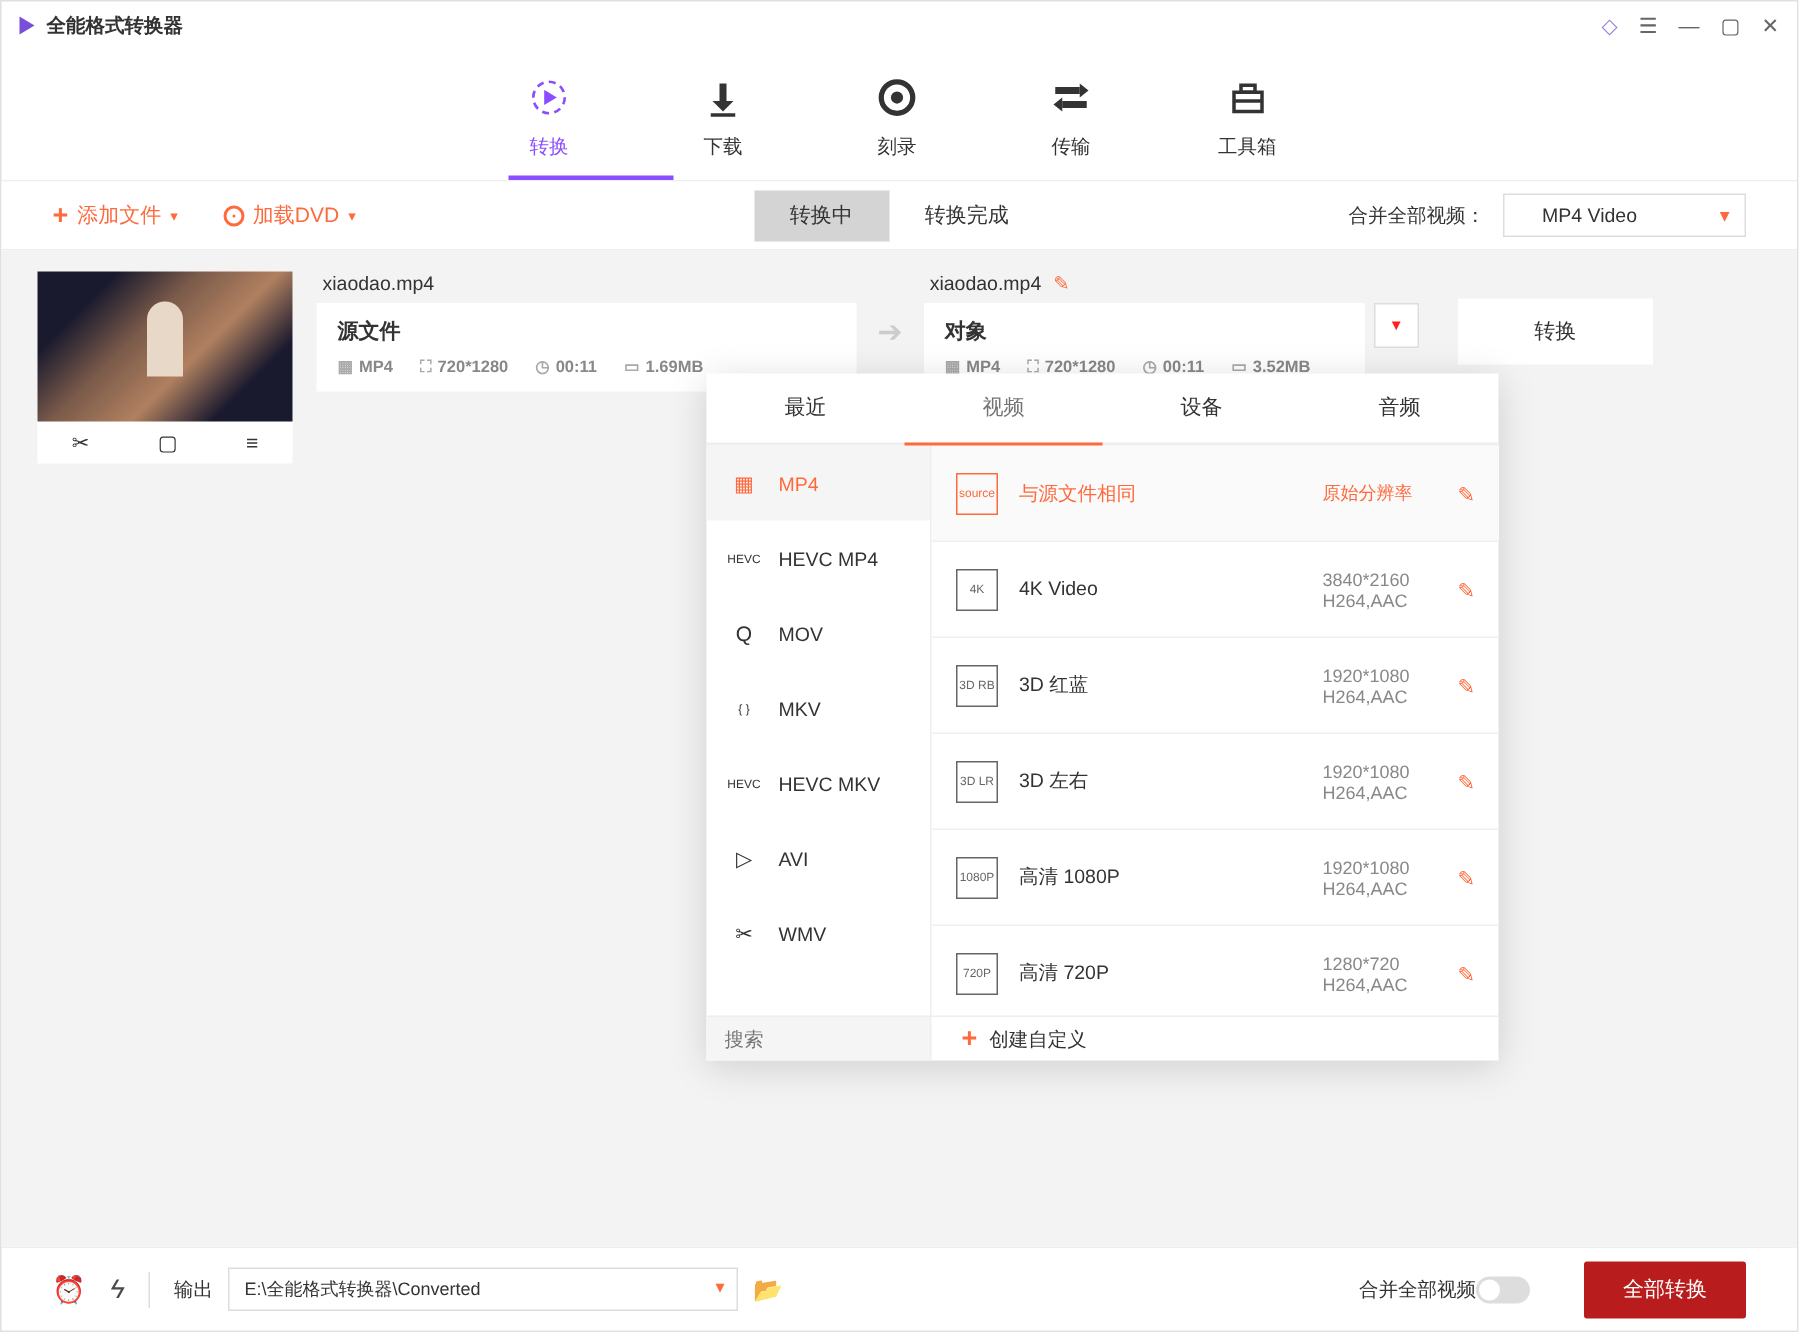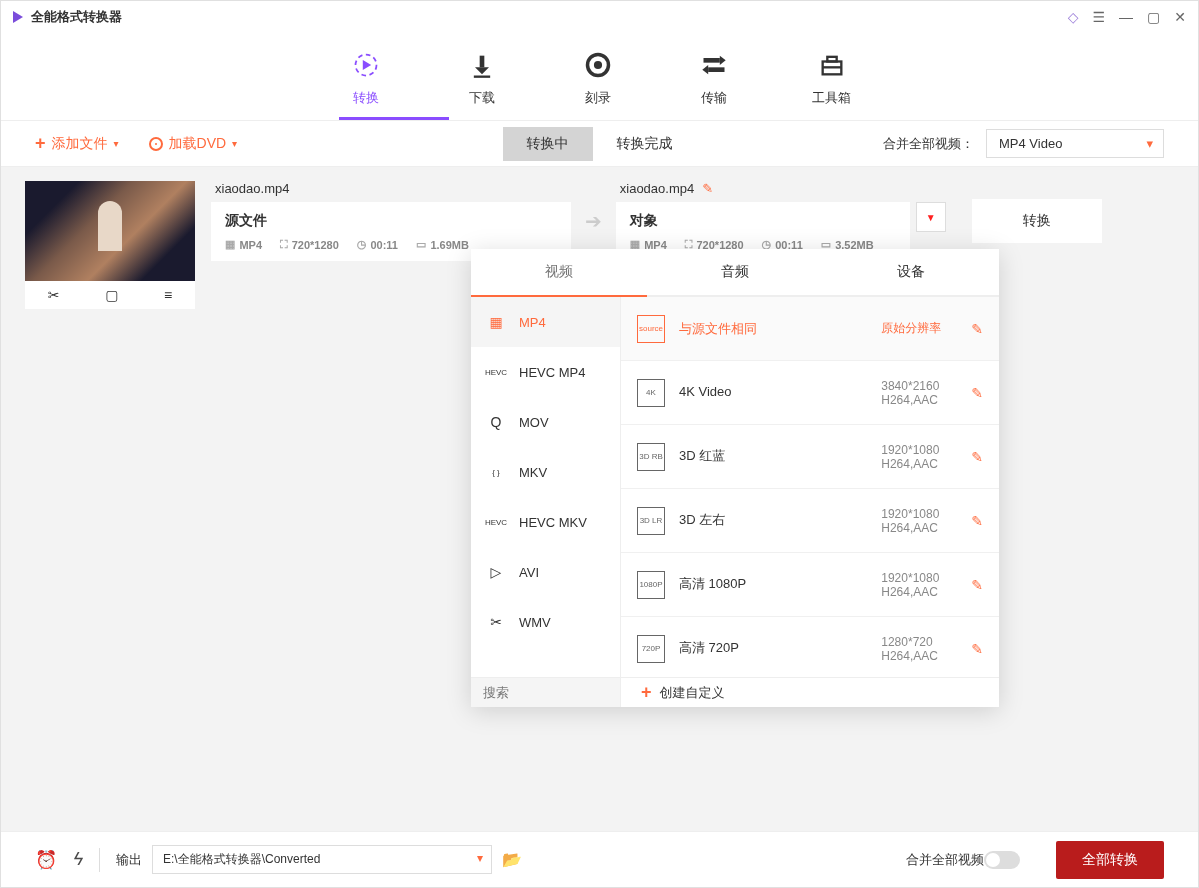--- a/index.html
+++ b/index.html
@@ -28,21 +28,21 @@
 .toolbar { height: 46px; display: flex; align-items: center; padding: 0 34px; background: #fff; border-bottom: 1px solid #eee; position: relative; }
 .add-file { color: #ff6a3d; display: flex; align-items: center; gap: 6px; cursor: pointer; font-size: 14px; }
 .load-dvd { color: #ff6a3d; display: flex; align-items: center; gap: 6px; cursor: pointer; margin-left: 30px; font-size: 14px; }
 .plus-ic { font-size: 18px; font-weight: bold; }
 .disc-ic { width: 14px; height: 14px; border: 2px solid #ff6a3d; border-radius: 50%; position: relative; }
 .disc-ic::after { content: ''; position: absolute; top: 4px; left: 4px; width: 2px; height: 2px; background: #ff6a3d; border-radius: 50%; }
 .tabpill { position: absolute; left: 50%; transform: translateX(-50%); display: flex; }
 .tabpill .pill { padding: 8px 24px; font-size: 14px; cursor: pointer; }
 .tabpill .pill.active { background: #d4d4d4; }
 .convert-to { position: absolute; right: 34px; display: flex; align-items: center; gap: 12px; font-size: 13px; }
-.format-select { border: 1px solid #ddd; padding: 6px 30px 6px 12px; width: 178px; position: relative; background: #fff; cursor: pointer; }
+.format-select { border: 1px solid #ddd; padding: 6px 30px 6px 25px; width: 162px; position: relative; background: #fff; cursor: pointer; }
 .format-select::after { content: '▾'; position: absolute; right: 10px; color: #ff6a3d; }
 
 
 .content { flex: 1; background: #f3f3f3; padding: 14px 24px; position: relative; overflow: hidden; }
 .file-row { display: flex; gap: 16px; align-items: flex-start; }
 .thumb-block { width: 170px; background: #fff; }
 .thumb-img { width: 170px; height: 100px; background: linear-gradient(135deg, #1a1a2e 20%, #7a5a4a 40%, #b08060 60%, #1a1a2e 80%); position: relative; }
 .thumb-person { position: absolute; left: 50%; top: 20%; transform: translateX(-50%); width: 24px; height: 50px; background: #e8d8c8; border-radius: 12px 12px 0 0; }
 .thumb-tools { height: 28px; display: flex; justify-content: space-around; align-items: center; color: #333; font-size: 14px; }
 .thumb-tools span { cursor: pointer; }
@@ -269,23 +269,24 @@
             </div>
             <div class="target-dd">▼</div>
           </div>
         </div>
         <div class="convert-one">转换</div>
       </div>
     </div>
 
     <div class="format-panel">
       <div class="panel-tabs">
+        <div class="panel-tab">最近</div>
         <div class="panel-tab active">视频</div>
+        <div class="panel-tab">设备</div>
         <div class="panel-tab">音频</div>
-        <div class="panel-tab">设备</div>
       </div>
       <div class="panel-body">
         <div class="fmt-list" id="fmt-list">
             <div class="fmt-item active">
               <div class="fmt-ic" style="font-size:14px;">▦</div>
               <span>MP4</span>
             </div>
             <div class="fmt-item">
               <div class="fmt-ic" style="font-size:8px;">HEVC</div>
               <span>HEVC MP4</span>

